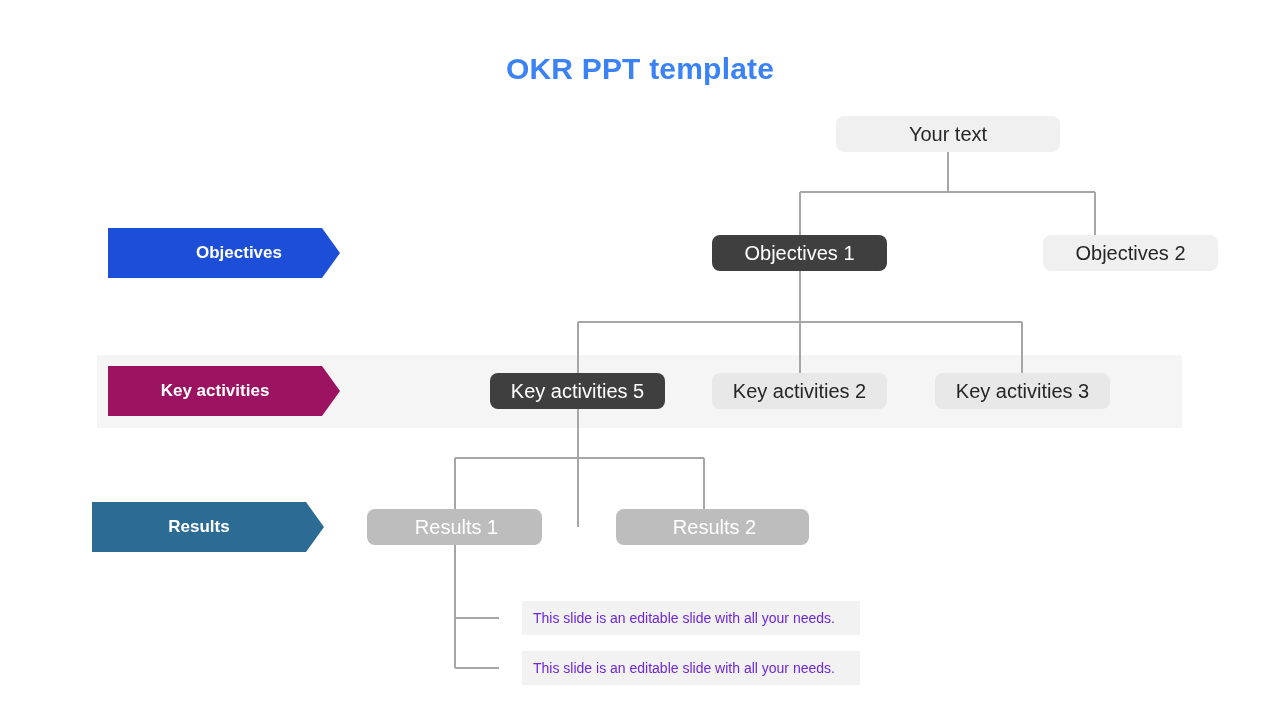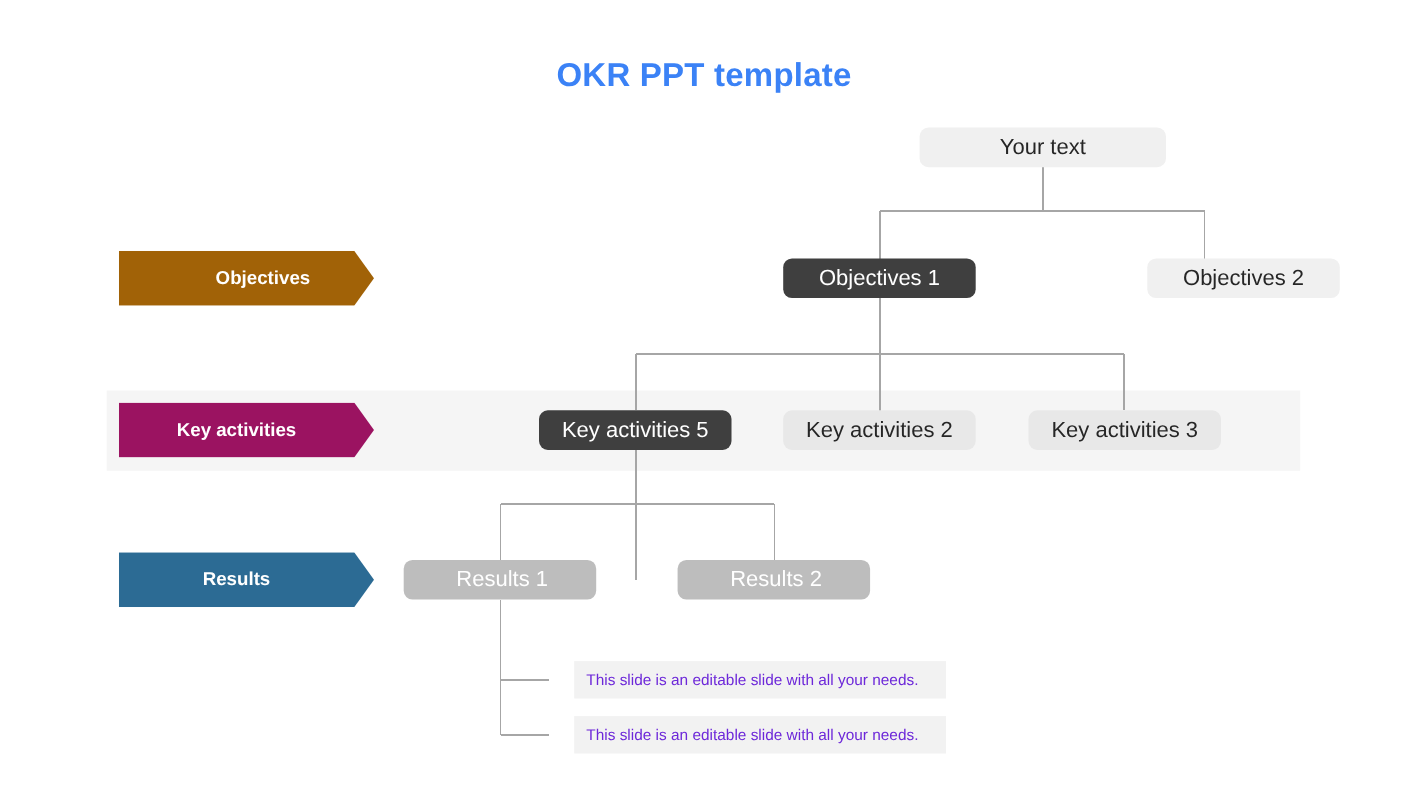--- a/index.html
+++ b/index.html
@@ -62,23 +62,23 @@
     font-size: 17px;
     font-weight: bold;
     display: flex;
     align-items: center;
     justify-content: center;
     padding-right: 18px;
     box-sizing: border-box;
     -webkit-clip-path: polygon(0 0, calc(100% - 18px) 0, 100% 50%, calc(100% - 18px) 100%, 0 100%);
     clip-path: polygon(0 0, calc(100% - 18px) 0, 100% 50%, calc(100% - 18px) 100%, 0 100%);
   }
-  .cat-objectives { left: 108px; top: 228px; width: 232px; background: #a16207; padding-left: 48px; }
+  .cat-objectives { left: 108px; top: 228px; width: 232px; background: #1d4ed8; padding-left: 48px; }
   .cat-key        { left: 108px; top: 366px; width: 232px; background: #9b1361; }
-  .cat-results    { left: 108px; top: 502px; width: 232px; background: #2c6b94; }
+  .cat-results    { left: 92px; top: 502px; width: 232px; background: #2c6b94; }
 
   
   .node {
     position: absolute;
     height: 36px;
     border-radius: 8px;
     display: flex;
     align-items: center;
     justify-content: center;
     font-size: 20px;
@@ -91,21 +91,21 @@
   .node.grayish { background: #e8e8e8; color: #262626; }
   .node.solid-gray { background: #bdbdbd; color: #ffffff; padding-left: 14px; }
 
   .node-yourtext  { left: 836px; top: 116px; width: 224px; height: 36px; }
   .node-obj1      { left: 712px; top: 235px; width: 175px; }
   .node-obj2      { left: 1007px; top: 235px; width: 175px; margin-left: 36px; }
   .node-ka1       { left: 490px; top: 373px; width: 175px; }
   .node-ka2       { left: 712px; top: 373px; width: 175px; }
   .node-ka3       { left: 935px; top: 373px; width: 175px; }
   .node-res1      { left: 367px; top: 509px; width: 175px; }
-  .node-res2      { left: 616px; top: 509px; width: 175px; }
+  .node-res2      { left: 616px; top: 509px; width: 193px; }
 
   
   .note-box {
     position: absolute;
     left: 522px;
     width: 338px;
     height: 34px;
     background: #f2f2f2;
     display: flex;
     align-items: center;

